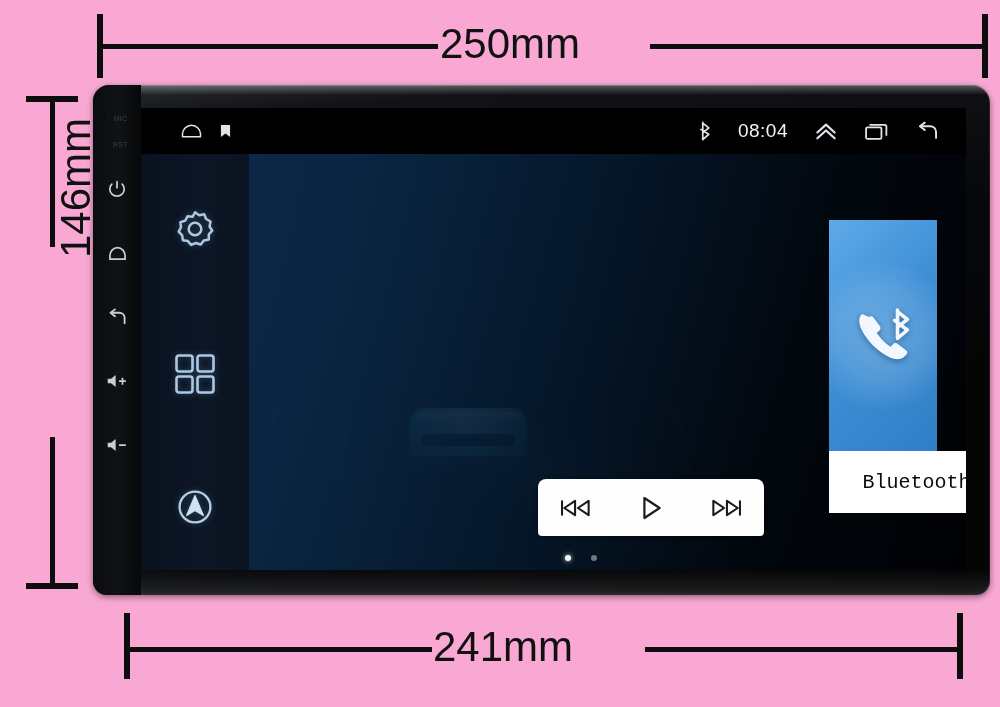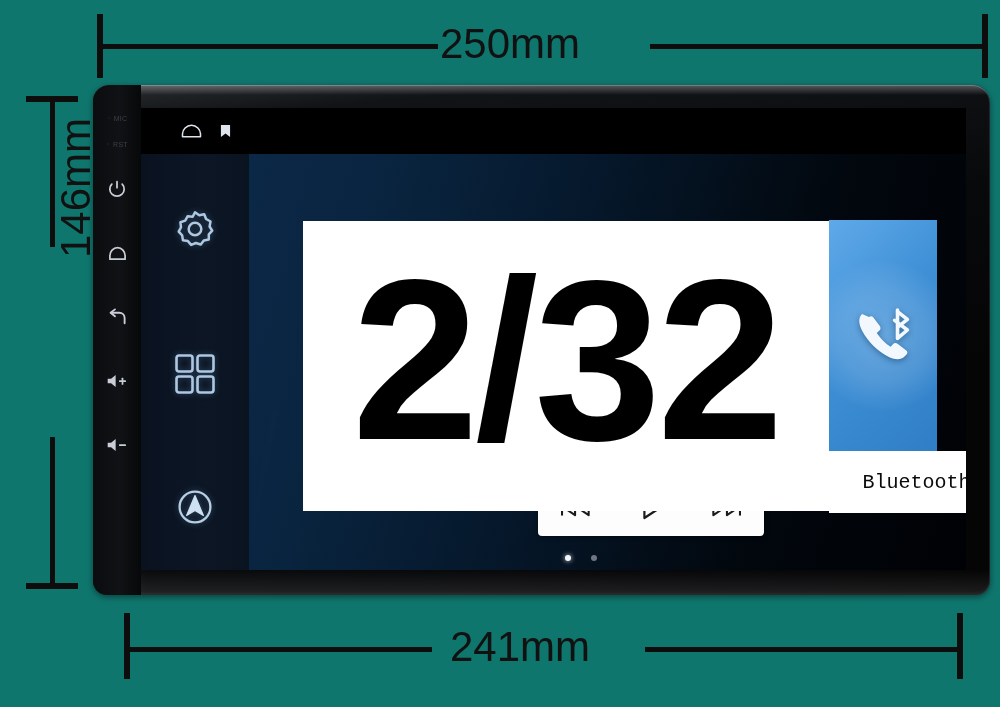--- a/index.html
+++ b/index.html
@@ -9,21 +9,21 @@
     height: 707px;
     background: #ffffff;
     font-family: "Liberation Sans", sans-serif;
     overflow: hidden;
   }
 
   #stage {
     position: relative;
     width: 1000px;
     height: 707px;
-    background: #0f766e;
+    background: #f9a8d4;
   }
 
   
   .dim-label {
     position: absolute;
     color: #111111;
     font-family: "Liberation Sans", sans-serif;
     font-weight: 400;
     white-space: nowrap;
     letter-spacing: 0px;
@@ -56,21 +56,21 @@
   #dim-top-right-tick { left: 982px; top: 14px;  height: 64px; }
   #dim-top-line-a { left: 100px; top: 44px; width: 338px; }
   #dim-top-line-b { left: 650px; top: 44px; width: 334px; }
   #dim-top-label  { left: 440px; top: 20px; font-size: 42px; }
 
   
   #dim-bot-left-tick  { left: 124px; top: 613px; height: 66px; }
   #dim-bot-right-tick { left: 957px; top: 613px; height: 66px; }
   #dim-bot-line-a { left: 127px; top: 647px; width: 305px; }
   #dim-bot-line-b { left: 645px; top: 647px; width: 315px; }
-  #dim-bot-label  { left: 433px; top: 623px; font-size: 42px; margin-left: 17px; }
+  #dim-bot-label  { left: 433px; top: 623px; font-size: 42px; }
 
   
   #dim-left-top-tick    { left: 26px;  top: 96px;  width: 52px; }
   #dim-left-bottom-tick { left: 26px;  top: 583px; width: 52px; }
   #dim-left-line-a { left: 50px; top: 99px;  height: 148px; }
   #dim-left-line-b { left: 50px; top: 437px; height: 149px; }
   #dim-left-label {
     left: 52px; top: 258px;
     font-size: 42px;
     transform: rotate(-90deg);
@@ -489,20 +489,50 @@
               <path d="M3 13 C3 8.6 7.4 3.6 13 3.6 C18.6 3.6 23 8.6 23 13 L23 16.4 L3 16.4 Z"></path>
             </svg>
           </span>
           <span class="sb-icon">
             <svg width="11" height="14" viewBox="0 0 12 15" fill="currentColor">
               <path d="M1 1 H11 V14 L6 10.2 L1 14 Z"></path>
             </svg>
           </span>
         </div>
 
+        <div id="sb-right">
+          <span class="sb-icon">
+            <svg width="13" height="20" viewBox="0 0 14 22" fill="none" stroke="currentColor" stroke-width="1.9" stroke-linecap="round" stroke-linejoin="round">
+              <path d="M4 2.4 L10.6 7.6 L4 13 L4 1.6 L4 20.4 L10.6 14.6 L2 9.2"></path>
+            </svg>
+          </span>
+
+          <span id="sb-clock">08:04</span>
+
+          <span class="sb-icon">
+            <svg width="24" height="20" viewBox="0 0 26 22" fill="none" stroke="currentColor" stroke-width="2.4" stroke-linecap="round" stroke-linejoin="round">
+              <path d="M3.5 12.6 L13 4 L22.5 12.6"></path>
+              <path d="M3.5 19 L13 10.4 L22.5 19"></path>
+            </svg>
+          </span>
+
+          <span class="sb-icon">
+            <svg width="25" height="19" viewBox="0 0 26 20" fill="none" stroke="currentColor" stroke-width="1.9" stroke-linejoin="round">
+              <rect x="2" y="5.6" width="16.2" height="12.2" rx="1.6"></rect>
+              <path d="M5.6 3 L21.6 3 C22.6 3 23.4 3.8 23.4 4.8 L23.4 14.6"></path>
+            </svg>
+          </span>
+
+          <span class="sb-icon">
+            <svg width="25" height="20" viewBox="0 0 26 22" fill="none" stroke="currentColor" stroke-width="2.1" stroke-linecap="round" stroke-linejoin="round">
+              <path d="M22.4 18.6 L22.4 12 C22.4 8.5 19.6 5.8 16 5.8 L5.6 5.8"></path>
+              <path d="M10 1.8 L4.6 5.8 L10 10"></path>
+            </svg>
+          </span>
+        </div>
       </div>
 
       <div id="dock">
 
         <div class="dock-btn" id="dock-settings">
           <span>
             <svg width="46" height="46" viewBox="0 0 48 48" fill="none" stroke="#aec8e2" stroke-width="2.6" stroke-linejoin="round">
               <path d="M24 6.6 L28.4 9.6 L33.6 8.6 L35.6 13.6 L40.2 16.2 L39.2 21.4 L42 25.8 L38.4 29.6 L38.4 34.9
                        L33.2 36 L30 40.2 L24.9 38.6 L20 40.6 L16.6 36.6 L11.4 35.8 L10.6 30.6 L7 26.8 L9.4 22.2
                        L8.8 17 L13.8 15.2 L16.4 10.6 L21.6 11.2 Z"></path>
@@ -577,19 +607,16 @@
                      L28.4 19.6 C27.2 18 25.4 17.8 24.1 19.1 Z" fill="#f2f8fd"></path>
             <path d="M52.5 13.6 L62.4 21.4 L52.5 29.4 L52.5 12 L52.5 40.4 L62.4 32 L49.6 22.4" stroke="#f2f8fd" stroke-width="3.6" stroke-linecap="round" stroke-linejoin="round" fill="none"></path>
           </svg>
         </div>
       </div>
 
       <div id="bt-label-bar">
         <span id="bt-label">Bluetooth</span>
       </div>
 
-      <div id="spec-overlay">
-        <span id="spec-text">2/32</span>
-      </div>
 
     </div>
   </div>
 </div>
 
 </body></html>

